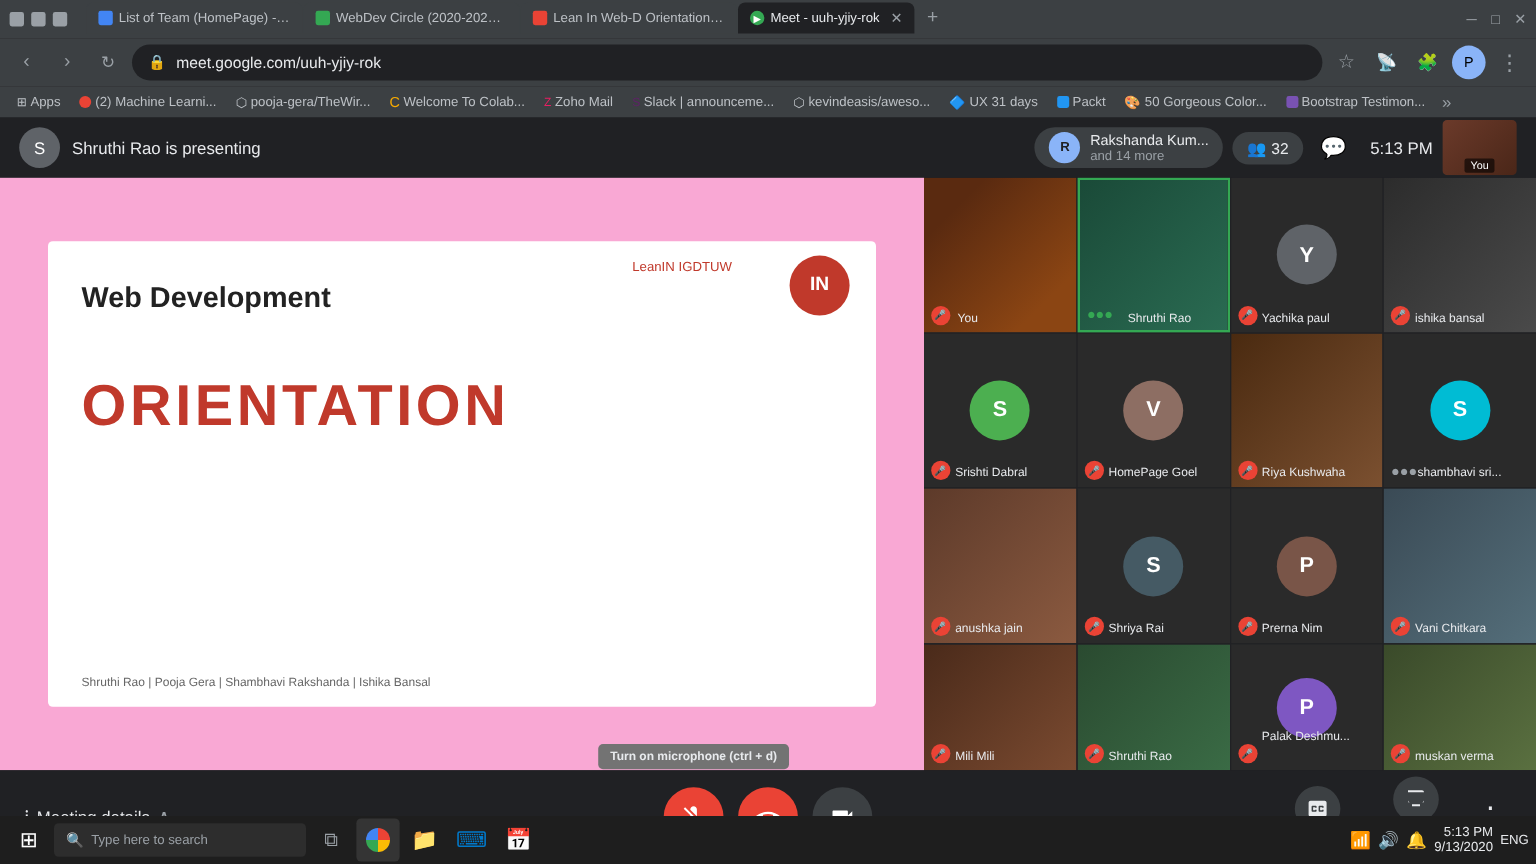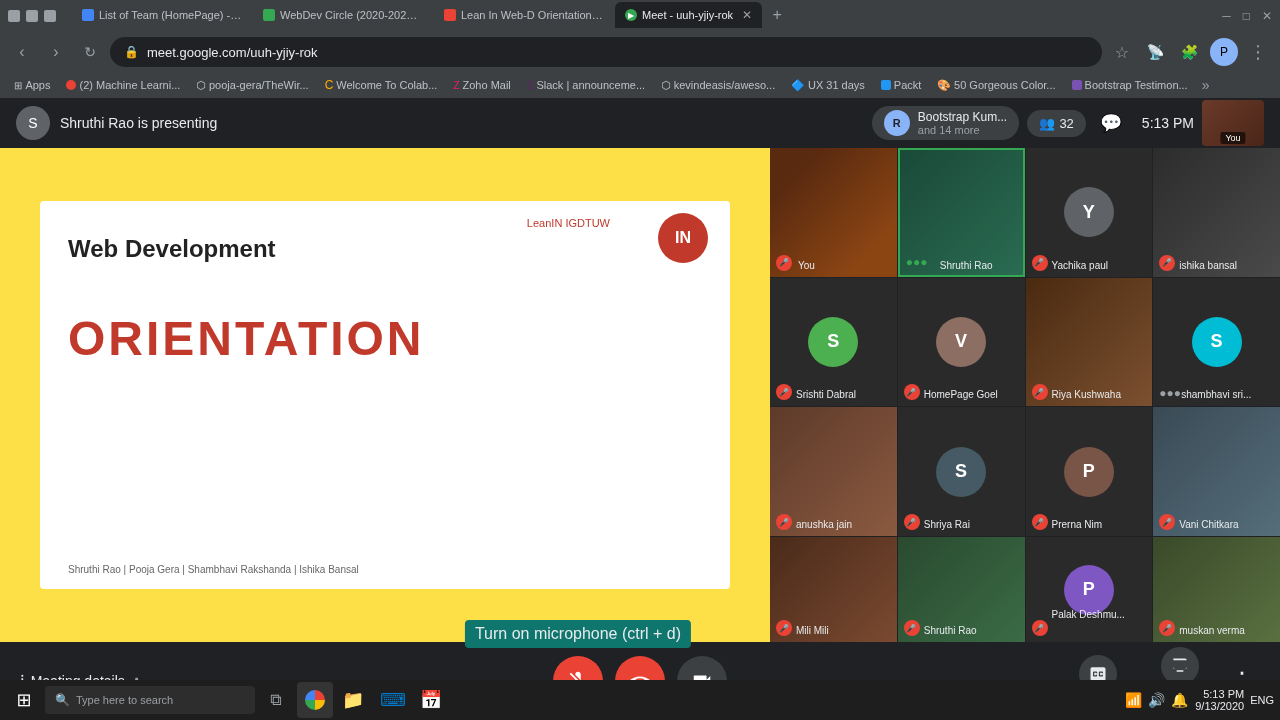--- a/index.html
+++ b/index.html
@@ -111,40 +111,40 @@
   <div style="display:flex;flex-direction:column;flex:1;background:#202124;overflow:hidden;">
 
     <div style="display:flex;align-items:center;padding:4px 16px;height:50px;background:#202124;">
       <div style="width:34px;height:34px;border-radius:50%;background:#5f6368;overflow:hidden;margin-right:10px;display:flex;align-items:center;justify-content:center;color:white;font-size:14px;">S</div>
       <span style="color:#e8eaed;font-size:14px;">Shruthi Rao is presenting</span>
 
       <div style="margin-left:auto;display:flex;align-items:center;gap:8px;">
         <div style="display:flex;align-items:center;gap:8px;background:#3c4043;border-radius:20px;padding:4px 12px;cursor:pointer;">
           <div style="width:26px;height:26px;border-radius:50%;background:#8ab4f8;display:flex;align-items:center;justify-content:center;color:#202124;font-size:11px;font-weight:bold;">R</div>
           <div style="display:flex;flex-direction:column;">
-            <span style="color:#e8eaed;font-size:12px;">Bootstrap Kum...</span>
+            <span style="color:#e8eaed;font-size:12px;">Rakshanda Kum...</span>
             <span style="color:#9aa0a6;font-size:11px;">and 14 more</span>
           </div>
         </div>
         <div style="display:flex;align-items:center;gap:4px;background:#3c4043;border-radius:20px;padding:6px 12px;cursor:pointer;color:#e8eaed;font-size:13px;">
           <span>👥</span>
           <span>32</span>
         </div>
         <div style="width:36px;height:36px;display:flex;align-items:center;justify-content:center;color:#e8eaed;font-size:18px;cursor:pointer;border-radius:50%;">💬</div>
         <span style="color:#e8eaed;font-size:14px;margin-left:4px;">5:13 PM</span>
         <div style="width:62px;height:46px;background:#3c4043;border-radius:4px;overflow:hidden;position:relative;cursor:pointer;display:flex;align-items:center;justify-content:center;">
           <div style="background:linear-gradient(135deg,#6b3a2a,#4a2618);width:100%;height:100%;display:flex;align-items:center;justify-content:center;color:white;font-size:10px;"></div>
           <span style="position:absolute;bottom:2px;left:50%;transform:translateX(-50%);background:rgba(0,0,0,0.6);color:white;font-size:9px;padding:1px 5px;border-radius:2px;white-space:nowrap;">You</span>
         </div>
       </div>
     </div>
 
     <div style="display:flex;flex:1;overflow:hidden;">
 
-      <div style="flex:1;display:flex;align-items:center;justify-content:center;background:#fde047;padding:8px;min-width:0;">
+      <div style="flex:1;display:flex;align-items:center;justify-content:center;background:#f9a8d4;padding:8px;min-width:0;">
         <div style="background:white;width:100%;max-width:690px;aspect-ratio:16/9;border-radius:4px;overflow:hidden;position:relative;">
           <div style="width:100%;height:100%;padding:20px 28px;position:relative;display:flex;flex-direction:column;">
 
             <span style="position:absolute;top:16px;right:120px;color:#c0392b;font-size:11px;font-weight:500;font-family:Arial;">LeanIN IGDTUW</span>
 
             <div style="position:absolute;top:12px;right:22px;width:50px;height:50px;background:#c0392b;border-radius:50%;display:flex;align-items:center;justify-content:center;color:white;font-size:16px;font-weight:bold;">IN</div>
 
             <div style="color:#222;font-size:24px;font-weight:600;margin-top:14px;font-family:Arial;">Web Development</div>
 
             <div style="color:#c0392b;font-size:48px;font-weight:900;margin-top:50px;letter-spacing:3px;font-family:Arial;line-height:1.1;">ORIENTATION</div>
@@ -263,21 +263,21 @@
 
       <div style="display:flex;align-items:center;gap:6px;cursor:pointer;">
         <span style="color:#e8eaed;font-size:18px;">ℹ</span>
         <span style="color:#e8eaed;font-size:14px;">Meeting details</span>
         <span style="color:#9aa0a6;font-size:16px;">∧</span>
       </div>
 
       <div style="position:absolute;left:50%;transform:translateX(-50%);display:flex;align-items:center;gap:12px;">
 
         <div style="position:relative;">
-          <div style="position:absolute;top:-36px;left:50%;transform:translateX(-50%);background:#0f766e;color:#e8eaed;font-size:16px;padding:5px 10px;border-radius:4px;white-space:nowrap;">Turn on microphone (ctrl + d)</div>
+          <div style="position:absolute;top:-36px;left:50%;transform:translateX(-50%);background:#737373;color:#e8eaed;font-size:10px;padding:5px 10px;border-radius:4px;white-space:nowrap;font-weight:bold;">Turn on microphone (ctrl + d)</div>
           <button style="width:50px;height:50px;border-radius:50%;background:#ea4335;border:none;cursor:pointer;display:flex;align-items:center;justify-content:center;">
             <svg viewBox="0 0 24 24" width="22" height="22" fill="white">
               <path d="M19 11h-1.7c0 .74-.16 1.43-.43 2.05l1.23 1.23c.56-.98.9-2.09.9-3.28zm-4.02.17c0-.06.02-.11.02-.17V5c0-1.66-1.34-3-3-3S9 3.34 9 5v.18l5.98 5.99zM4.27 3L3 4.27l6.01 6.01V11c0 1.66 1.33 3 2.99 3 .22 0 .44-.03.65-.08l1.66 1.66c-.71.33-1.5.52-2.31.52-2.76 0-5.3-2.1-5.3-5.1H5c0 3.41 2.72 6.23 6 6.72V21h2v-3.28c.91-.13 1.77-.45 2.54-.9L19.73 21 21 19.73 4.27 3z"></path>
             </svg>
           </button>
         </div>
         <button style="width:50px;height:50px;border-radius:50%;background:#ea4335;border:none;cursor:pointer;display:flex;align-items:center;justify-content:center;">
           <svg viewBox="0 0 24 24" width="22" height="22" fill="white">
             <path d="M12 9c-1.6 0-3.15.25-4.6.72v3.1c0 .39-.23.74-.56.9-.98.49-1.87 1.12-2.66 1.85-.18.18-.43.28-.69.28-.27 0-.52-.11-.7-.29L.29 13.08c-.18-.17-.29-.42-.29-.7 0-.28.11-.53.29-.71C3.34 8.78 7.46 7 12 7s8.66 1.78 11.71 4.67c.18.18.29.43.29.71 0 .28-.11.53-.29.71l-2.48 2.48c-.18.18-.43.29-.7.29-.26 0-.51-.1-.69-.28-.79-.73-1.68-1.36-2.66-1.85-.33-.16-.56-.5-.56-.9v-3.1C15.15 9.25 13.6 9 12 9z"></path>
           </svg>

